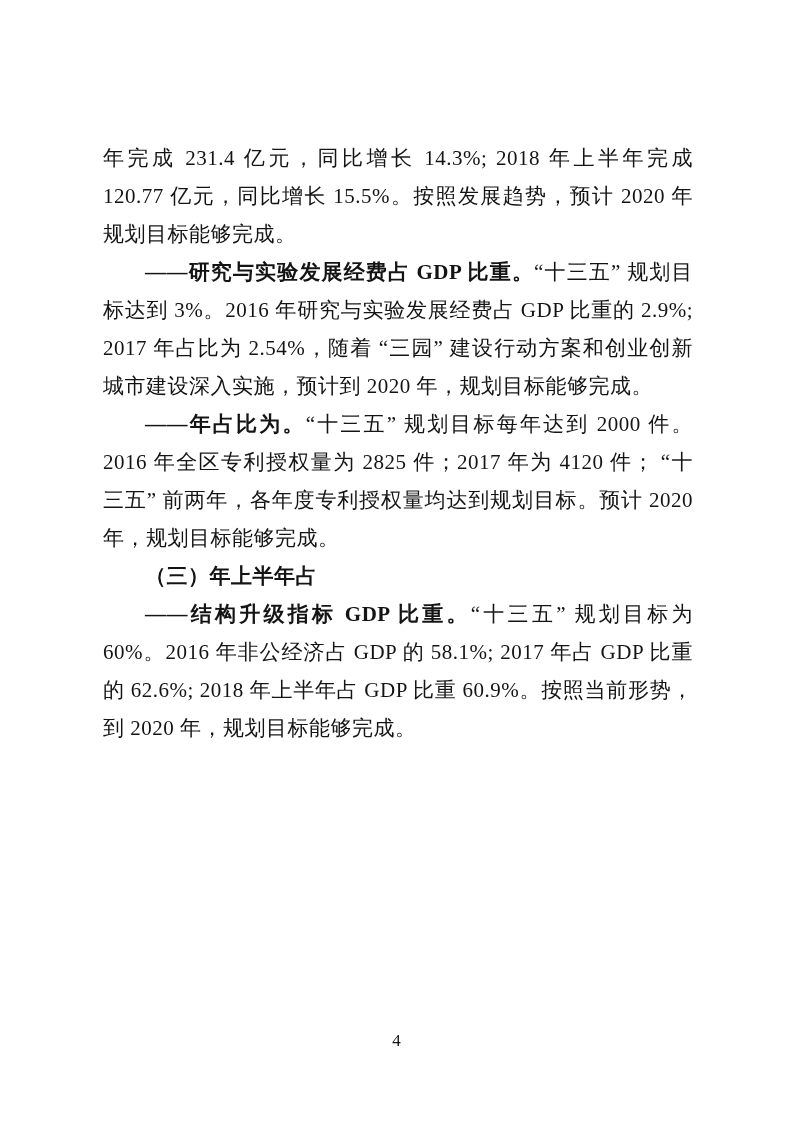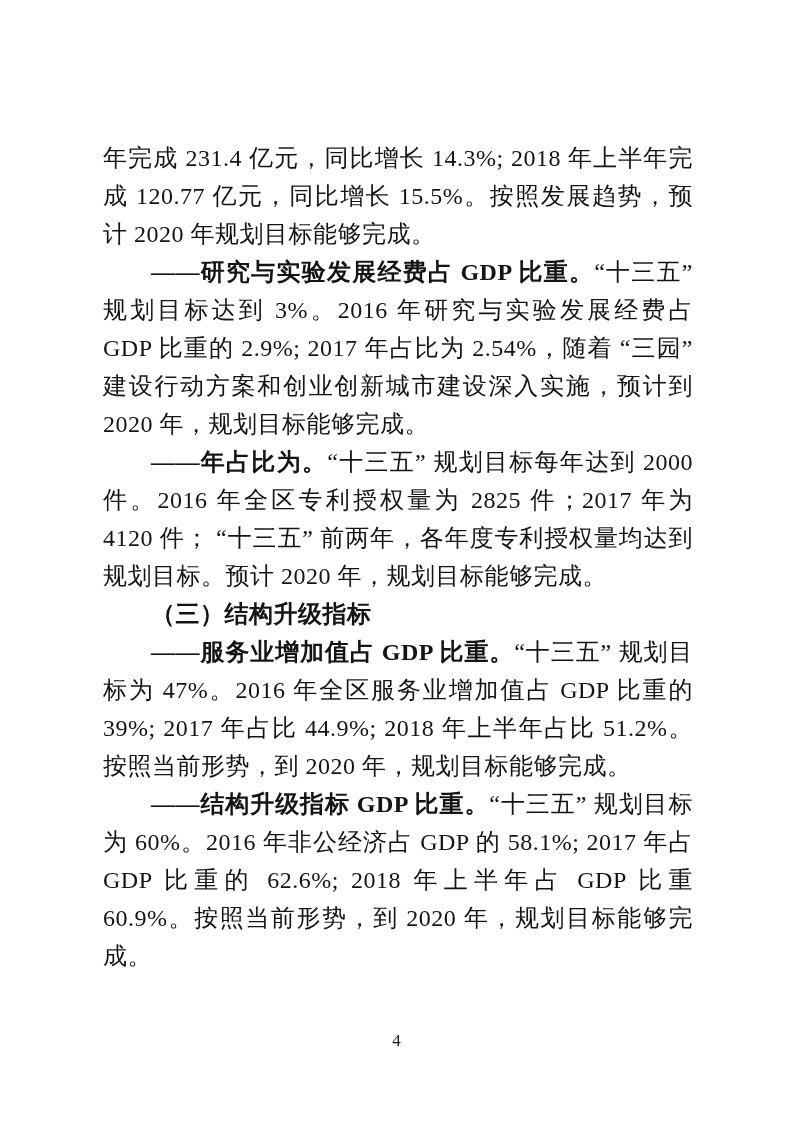--- a/index.html
+++ b/index.html
@@ -18,21 +18,21 @@
     overflow: hidden;
   }
   .content {
     position: absolute;
     left: 103px;
     top: 139px;
     width: 590px;
   }
   .para {
     margin: 0;
-    font-size: 24px;
+    font-size: 21px;
     line-height: 38px;
     text-align: justify;
     text-indent: 2em;
     letter-spacing: 0.5px;
   }
   .para.continuation {
     text-indent: 0;
   }
   .lead {
     font-weight: 700;
@@ -58,23 +58,22 @@
 <div class="page">
   <main class="content">
 
     <p class="para continuation"><span>年完成 231.4 亿元，同比增长 14.3%; 2018 年上半年完成 120.77 亿元，同比增长 15.5%。按照发展趋势，预计 2020 年规划目标能够完成。</span></p>
 
 
     <p class="para item"><span class="lead">——研究与实验发展经费占 GDP 比重。</span><span>“十三五” 规划目标达到 3%。2016 年研究与实验发展经费占 GDP 比重的 2.9%; 2017 年占比为 2.54%，随着 “三园” 建设行动方案和创业创新城市建设深入实施，预计到 2020 年，规划目标能够完成。</span></p>
 
     <p class="para item"><span class="lead">——年占比为。</span><span>“十三五” 规划目标每年达到 2000 件。2016 年全区专利授权量为 2825 件；2017 年为 4120 件； “十三五” 前两年，各年度专利授权量均达到规划目标。预计 2020 年，规划目标能够完成。</span></p>
 
-    <p class="para heading"><span class="heading-text">（三）结构升级指标</span></p>
+    <p class="para heading"><span class="heading-text">（三）年上半年占</span></p>
 
-    <p class="para item"><span class="lead">——服务业增加值占 GDP 比重。</span><span>“十三五” 规划目标为 47%。2016 年全区服务业增加值占 GDP 比重的 39%; 2017 年占比 44.9%; 2018 年上半年占比 51.2%。按照当前形势，到 2020 年，规划目标能够完成。</span></p>
 
     <p class="para item"><span class="lead">——结构升级指标 GDP 比重。</span><span>“十三五” 规划目标为 60%。2016 年非公经济占 GDP 的 58.1%; 2017 年占 GDP 比重的 62.6%; 2018 年上半年占 GDP 比重 60.9%。按照当前形势，到 2020 年，规划目标能够完成。</span></p>
 
 
   </main>
 
   <footer class="page-footer">
     <span class="page-number">4</span>
   </footer>
 </div>

